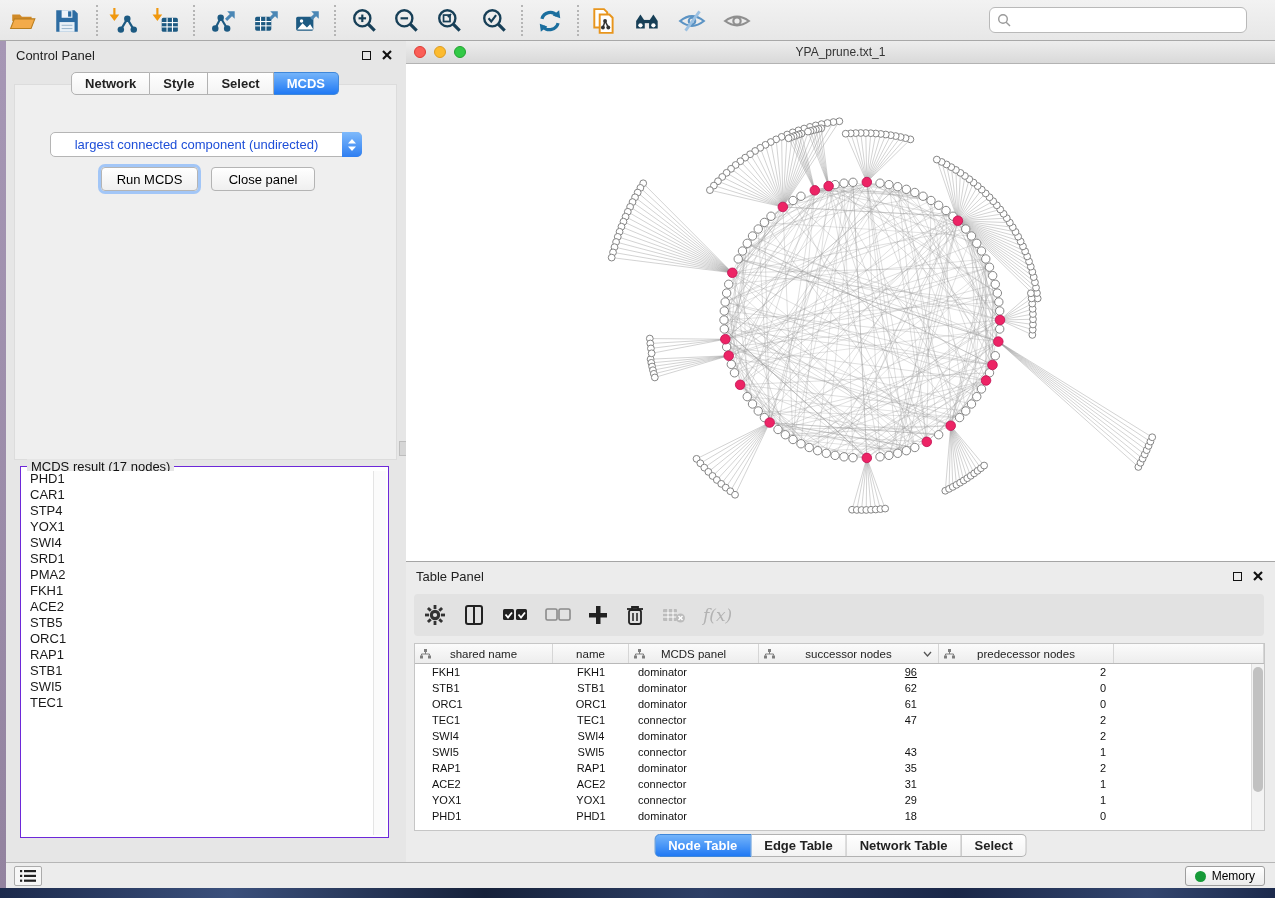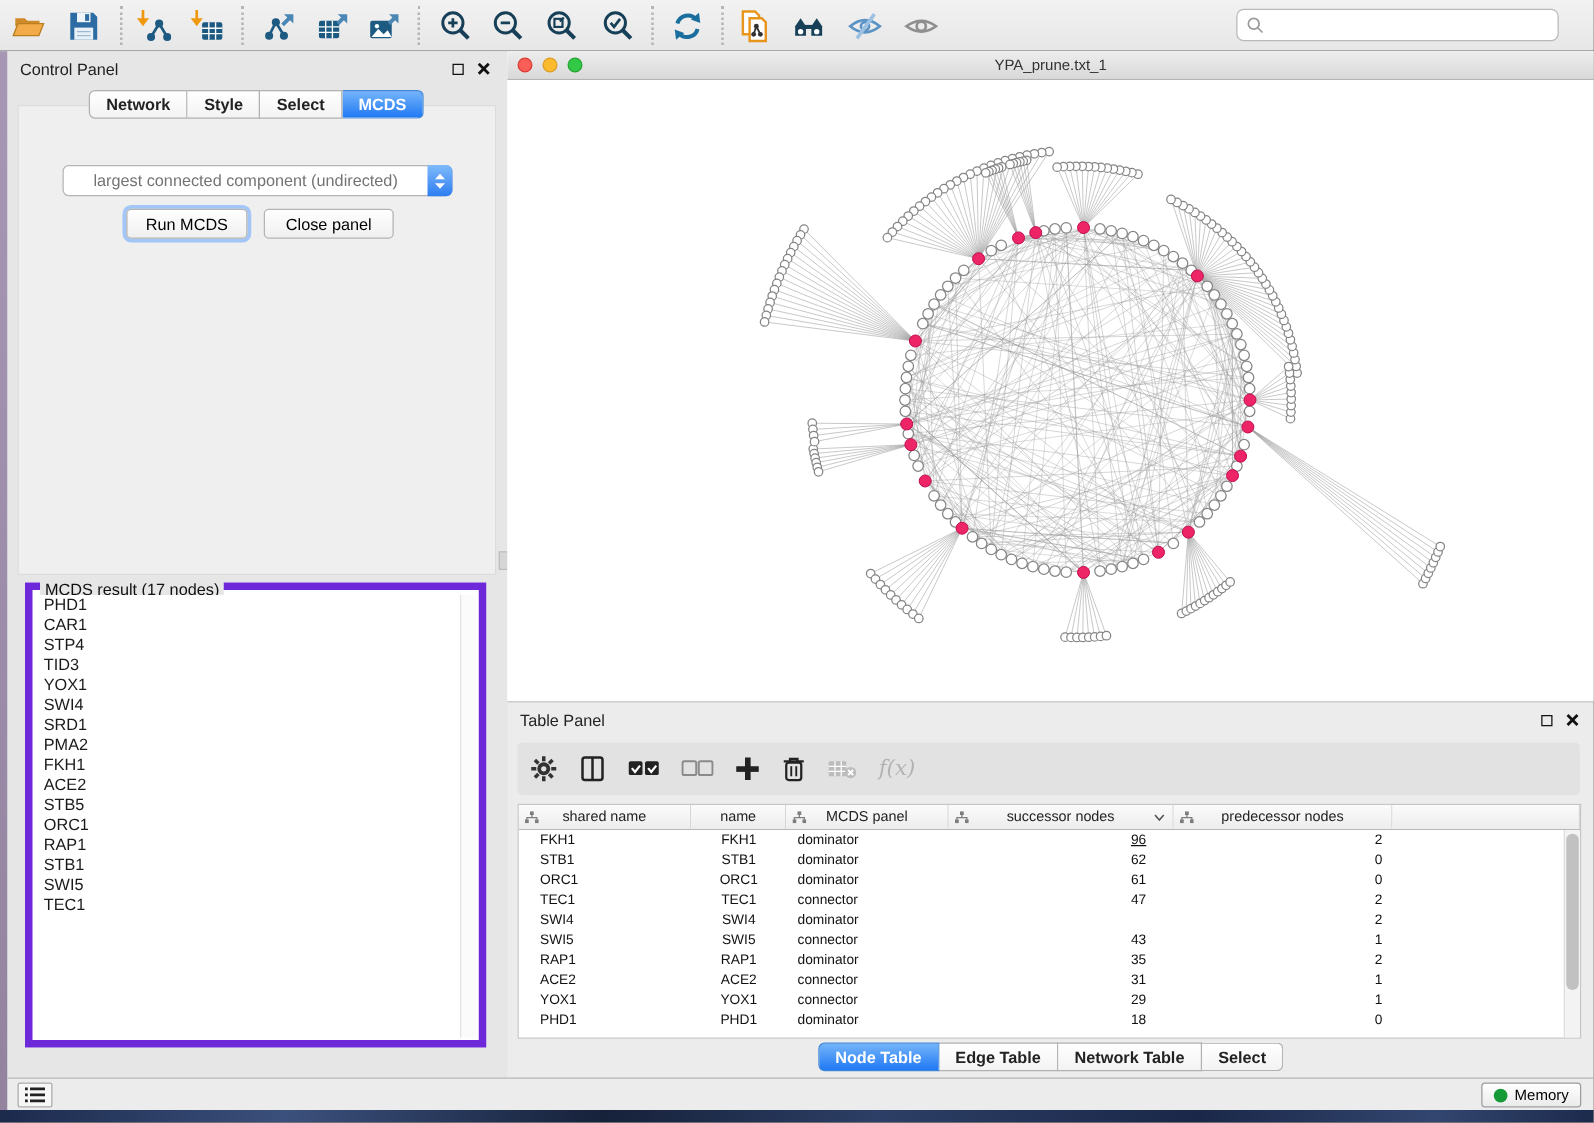--- a/index.html
+++ b/index.html
@@ -38,27 +38,27 @@
   .seg button{background:linear-gradient(#ffffff,#f3f3f3);border:1px solid #b2b2b2;border-left:none;padding:3px 13px;
       font-size:13px;color:#222;cursor:pointer;height:23px;font-family:"Liberation Sans",sans-serif;white-space:nowrap;font-weight:bold;}
   .seg button:first-child{border-left:1px solid #b2b2b2;border-radius:5px 0 0 5px;}
   .seg button:last-child{border-radius:0 5px 5px 0;}
   .seg button.sel{background:linear-gradient(#74b4fa,#2079f4);color:#fff;border-color:#3f87d9;}
   .cp-tabs{position:absolute;top:31px;left:50%;transform:translateX(-50%);z-index:2;}
 
   .cp-inner{position:absolute;left:8px;top:43px;width:383px;height:376px;background:#efefef;border:1px solid #dcdcdc;}
   .opt-label{position:absolute;top:26px;left:0;right:0;text-align:center;font-size:13px;}
   .combo{position:absolute;top:47px;left:35px;width:312px;height:25px;background:#fff;border:1px solid #b5b5b5;border-radius:5px;display:flex;align-items:center;cursor:pointer;}
-  .combo-txt{flex:1;text-align:center;font-size:13px;color:#737373;}
+  .combo-txt{flex:1;text-align:center;font-size:13px;color:#1d4ed8;}
   .combo-cap{width:20px;height:25px;margin-right:-1px;border-radius:0 5px 5px 0;background:linear-gradient(#7fbafb,#2e7ef1);display:flex;align-items:center;justify-content:center;}
   .btn{position:absolute;top:82px;height:24px;border:1px solid #b4b4b4;border-radius:4px;background:linear-gradient(#ffffff,#efefef);font-size:13px;cursor:pointer;font-family:"Liberation Sans",sans-serif;}
   .btn.run{left:86px;width:97px;box-shadow:0 0 0 3px rgba(120,175,250,.65);}
   .btn.closep{left:196px;width:104px;}
 
-  .groupbox{position:absolute;left:14px;top:425px;width:369px;height:372px;border:6px solid #6d28d9;background:#fff;}
+  .groupbox{position:absolute;left:14px;top:425px;width:369px;height:372px;border:1px solid #6d28d9;background:#fff;}
   .legend{position:absolute;top:-8px;left:6px;background:#e6e6e6;padding:0 4px;font-size:13px;color:#111;}
   .result-list{position:absolute;left:2px;top:4px;right:16px;bottom:2px;background:#fff;overflow:hidden;font-size:13px;line-height:16px;}
   .result-list div{padding-left:7px;}
   .result-scroll{position:absolute;top:4px;bottom:2px;right:2px;width:13px;background:#fbfbfb;border-left:1px solid #e4e4e4;}
 
   
   .splitter{position:absolute;left:399px;top:41px;width:7px;height:821px;background:#e6e6e6;cursor:col-resize;}
   .split-handle{position:absolute;left:0px;top:400px;width:9px;height:15px;background:#d6d6d6;border:1px solid #bdbdbd;}
 
   
@@ -293,21 +293,20 @@
       </div>
       <button class="btn run">Run MCDS</button>
       <button class="btn closep">Close panel</button>
     </div>
     <div class="groupbox">
       <span class="legend">MCDS result (17 nodes)</span>
       <div class="result-list" id="result-list">
           <div>PHD1</div>
           <div>CAR1</div>
           <div>STP4</div>
-          <div>TID3</div>
           <div>YOX1</div>
           <div>SWI4</div>
           <div>SRD1</div>
           <div>PMA2</div>
           <div>FKH1</div>
           <div>ACE2</div>
           <div>STB5</div>
           <div>ORC1</div>
           <div>RAP1</div>
           <div>STB1</div>

